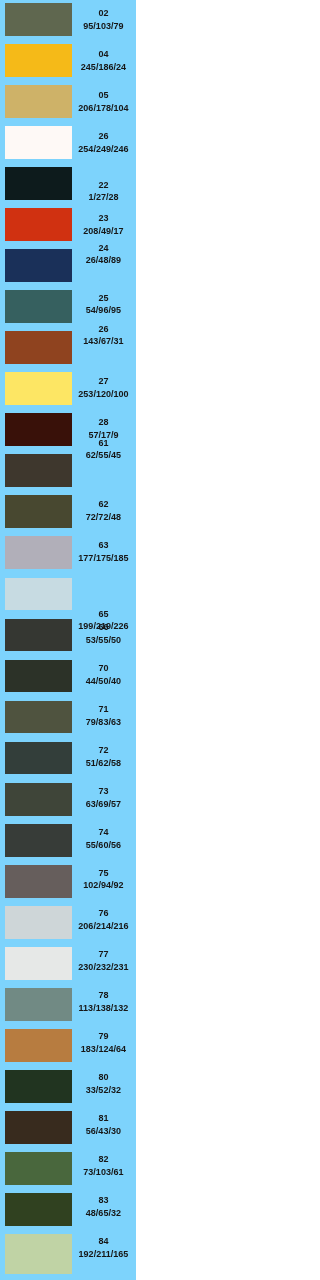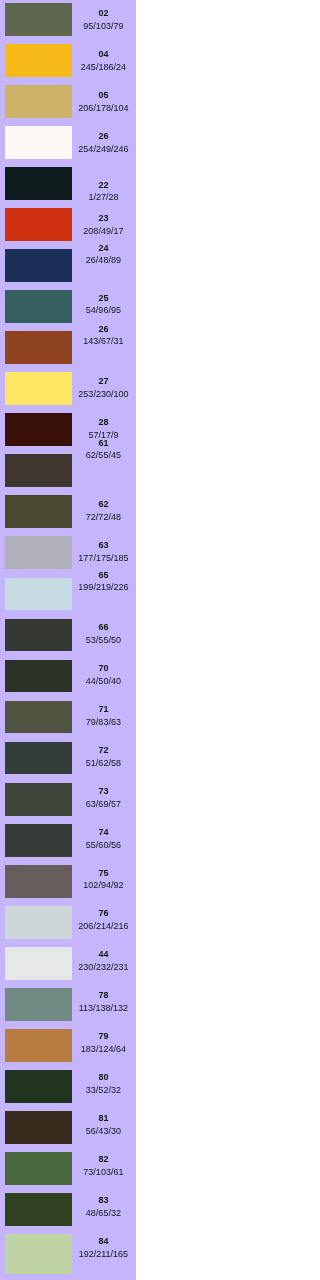--- a/index.html
+++ b/index.html
@@ -11,21 +11,21 @@
     background: #ffffff;
     overflow: hidden;
   }
   body {
     font-family: "Liberation Sans", sans-serif;
   }
   #chart {
     position: relative;
     width: 136px;
     height: 1280px;
-    background: #c4b5fd;
+    background: #7dd3fc;
   }
   .swatch-row {
     position: absolute;
     left: 0;
     top: 0;
     width: 136px;
     height: 0;
   }
   .swatch-chip {
     position: absolute;
@@ -43,21 +43,21 @@
     opacity: 0.999;
     font-size: 9px;
     font-weight: bold;
     color: #161616;
     line-height: 12.9px;
     padding-top: 4.5px;
   }
   .swatch-rgb {
     opacity: 0.999;
     font-size: 9px;
-    font-weight: normal;
+    font-weight: bold;
     color: #161616;
     line-height: 12.9px;
     text-align: center;
   }
 </style>
 </head>
 <body>
 
 <div id="chart">
   <div class="swatch-row">
@@ -120,21 +120,21 @@
     <div class="swatch-chip" style="top: 331.27px; height: 32.8px; background-color: rgb(143, 67, 31);"></div>
     <div class="swatch-label" style="top:318px">
       <div class="swatch-code">26</div>
       <div class="swatch-rgb">143/67/31</div>
     </div>
   </div>
   <div class="swatch-row">
     <div class="swatch-chip" style="top: 372.31px; height: 32.8px; background-color: rgb(253, 230, 100);"></div>
     <div class="swatch-label" style="top:370.96px">
       <div class="swatch-code">27</div>
-      <div class="swatch-rgb">253/230/100</div>
+      <div class="swatch-rgb">253/120/100</div>
     </div>
   </div>
   <div class="swatch-row">
     <div class="swatch-chip" style="top: 413.35px; height: 32.8px; background-color: rgb(57, 17, 9);"></div>
     <div class="swatch-label" style="top:411.88px">
       <div class="swatch-code">28</div>
       <div class="swatch-rgb">57/17/9</div>
     </div>
   </div>
   <div class="swatch-row">
@@ -153,21 +153,21 @@
   </div>
   <div class="swatch-row">
     <div class="swatch-chip" style="top: 536.47px; height: 32.8px; background-color: rgb(177, 175, 185);"></div>
     <div class="swatch-label" style="top:534.65px">
       <div class="swatch-code">63</div>
       <div class="swatch-rgb">177/175/185</div>
     </div>
   </div>
   <div class="swatch-row">
     <div class="swatch-chip" style="top: 577.51px; height: 32.8px; background-color: rgb(199, 219, 226);"></div>
-    <div class="swatch-label" style="top:564px">
+    <div class="swatch-label" style="top:603px">
       <div class="swatch-code">65</div>
       <div class="swatch-rgb">199/219/226</div>
     </div>
   </div>
   <div class="swatch-row">
     <div class="swatch-chip" style="top: 618.55px; height: 32.8px; background-color: rgb(53, 55, 50);"></div>
     <div class="swatch-label" style="top:616.5px">
       <div class="swatch-code">66</div>
       <div class="swatch-rgb">53/55/50</div>
     </div>
@@ -217,21 +217,21 @@
   <div class="swatch-row">
     <div class="swatch-chip" style="top: 905.83px; height: 32.8px; background-color: rgb(206, 214, 216);"></div>
     <div class="swatch-label" style="top:902.96px">
       <div class="swatch-code">76</div>
       <div class="swatch-rgb">206/214/216</div>
     </div>
   </div>
   <div class="swatch-row">
     <div class="swatch-chip" style="top: 946.87px; height: 32.8px; background-color: rgb(230, 232, 231);"></div>
     <div class="swatch-label" style="top:943.88px">
-      <div class="swatch-code">44</div>
+      <div class="swatch-code">77</div>
       <div class="swatch-rgb">230/232/231</div>
     </div>
   </div>
   <div class="swatch-row">
     <div class="swatch-chip" style="top: 987.91px; height: 32.8px; background-color: rgb(113, 138, 132);"></div>
     <div class="swatch-label" style="top:984.8px">
       <div class="swatch-code">78</div>
       <div class="swatch-rgb">113/138/132</div>
     </div>
   </div>

